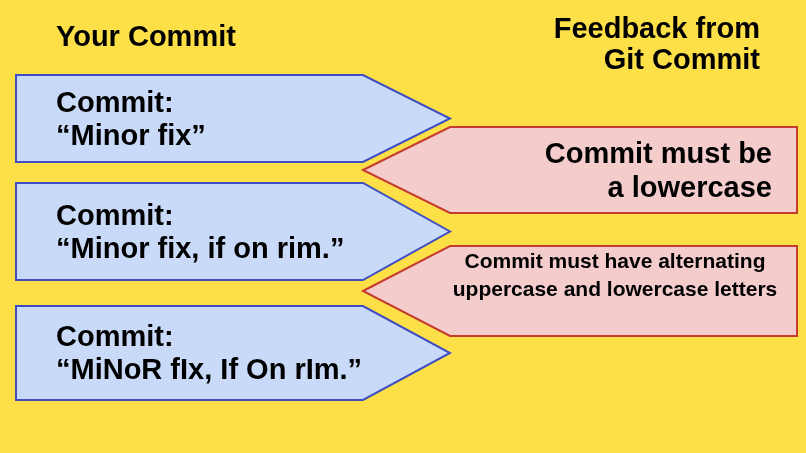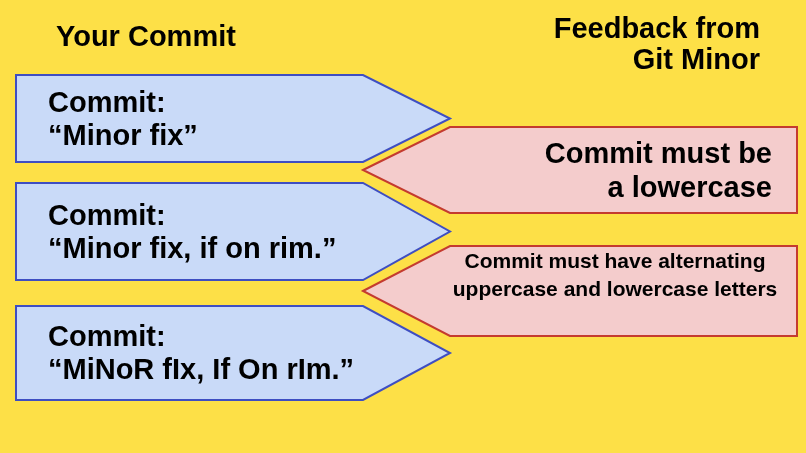--- a/index.html
+++ b/index.html
@@ -40,21 +40,21 @@
     right: 46px; top: 13px;
     font-size: 29px;
     line-height: 31px;
     text-align: center;
     align-items: flex-end;
     white-space: nowrap;
   }
   .commit-text {
     left: 16px;
     width: 347px;
-    padding-left: 32px;
+    padding-left: 40px;
     justify-content: center;
     font-size: 29px;
     line-height: 33px;
     white-space: nowrap;
   }
   .commit-1 { top: 75px;  height: 87px; }
   .commit-2 { top: 183px; height: 97px; }
   .commit-3 { top: 306px; height: 94px; }
   .feedback-text-1 {
     left: 450px; top: 127px;
@@ -89,21 +89,21 @@
     <polygon points="363,291 450,246 797,246 797,336 450,336" fill="#f4cccc" stroke="#c43b2f"></polygon>
     <polygon points="16,306 363,306 450,353 363,400 16,400" fill="#c9daf8" stroke="#3e4ec2"></polygon>
   </svg>
 
   <div class="overlay hdr-left">
     <span>Your Commit</span>
   </div>
 
   <div class="overlay hdr-right">
     <span>Feedback from</span>
-    <span>Git Minor</span>
+    <span>Git Commit</span>
   </div>
 
   <div class="overlay commit-text commit-1">
     <span>Commit:</span>
     <span>“Minor fix”</span>
   </div>
 
   <div class="overlay commit-text commit-2">
     <span>Commit:</span>
     <span>“Minor fix, if on rim.”</span>

